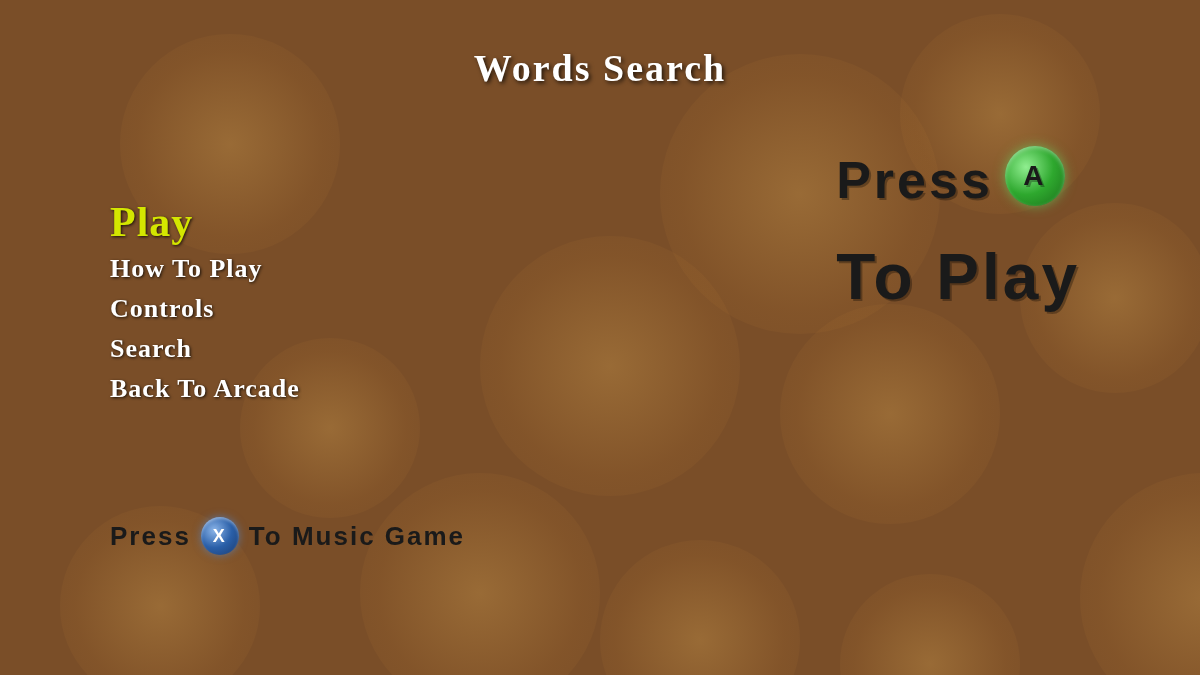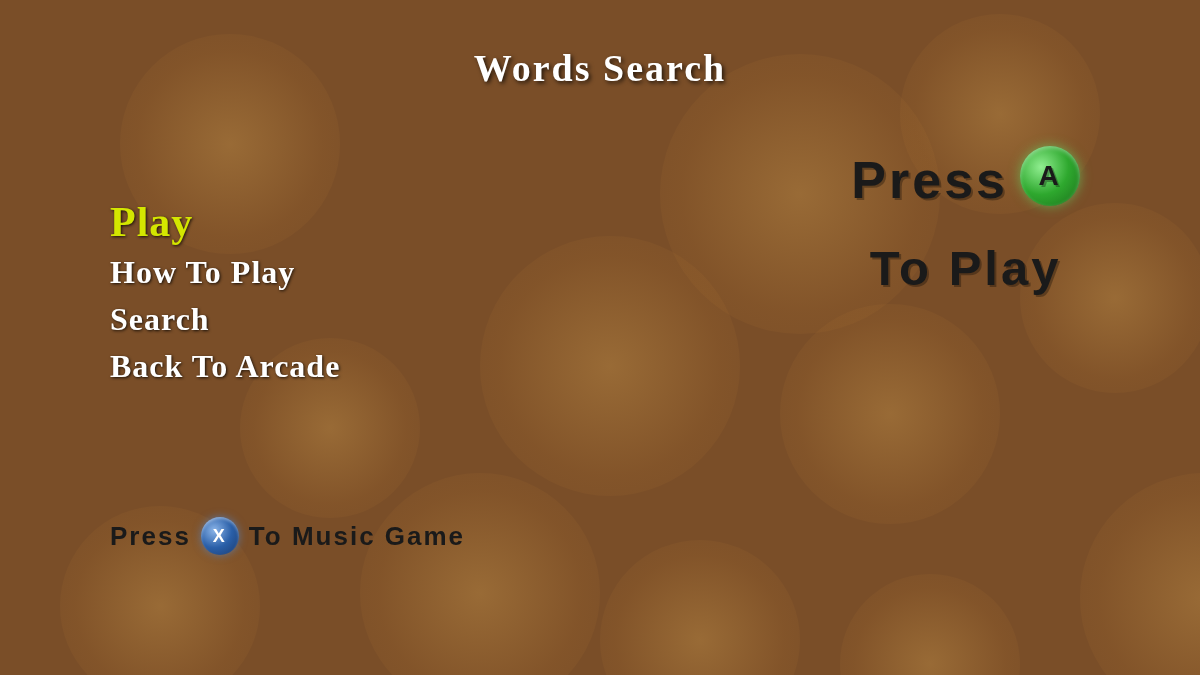--- a/index.html
+++ b/index.html
@@ -46,21 +46,21 @@
 
     .menu-container {
       position: absolute;
       top: 170px;
       left: 110px;
       margin-top: 28px;
     }
 
     .menu-item {
       display: block;
-      font-size: 32px;
+      font-size: 26px;
       color: #ffffff;
       font-weight: bold;
       font-family: Georgia, serif;
       text-shadow: 1px 1px 3px rgba(0,0,0,0.8);
       margin-bottom: 10px;
       cursor: pointer;
       letter-spacing: 1px;
     }
 
     .menu-item.active {
@@ -82,21 +82,21 @@
       color: #1a1a1a;
       font-family: Impact, 'Arial Black', sans-serif;
       letter-spacing: 3px;
       display: flex;
       align-items: center;
       gap: 12px;
       text-shadow: 2px 2px 0px rgba(0,0,0,0.3);
     }
 
     .to-play-text {
-      font-size: 49px;
+      font-size: 64px;
       font-weight: 900;
       color: #1a1a1a;
       font-family: Impact, 'Arial Black', sans-serif;
       letter-spacing: 3px;
       margin-top: 30px;
       text-shadow: 2px 2px 0px rgba(0,0,0,0.3);
     }
 
     .button-a {
       display: inline-block;
@@ -169,20 +169,21 @@
     <div class="bokeh-circle" style="left: 70%; top: 85%; width: 180px; height: 180px;"></div>
   </div>
 
 <div class="title-container">
   <span class="game-title">Words Search</span>
 </div>
 
 <div class="menu-container" id="menu-list">
 <span class="menu-item active">Play</span>
     <span class="menu-item">How To Play</span>
+    <span class="menu-item">Controls</span>
     <span class="menu-item">Search</span>
     <span class="menu-item">Back To Arcade</span>
   </div>
 
 <div class="press-a-container">
   <div class="press-a-text">
     <span>Press</span>
     <span class="button-a">A</span>
   </div>
   <div class="to-play-text">To Play</div>

